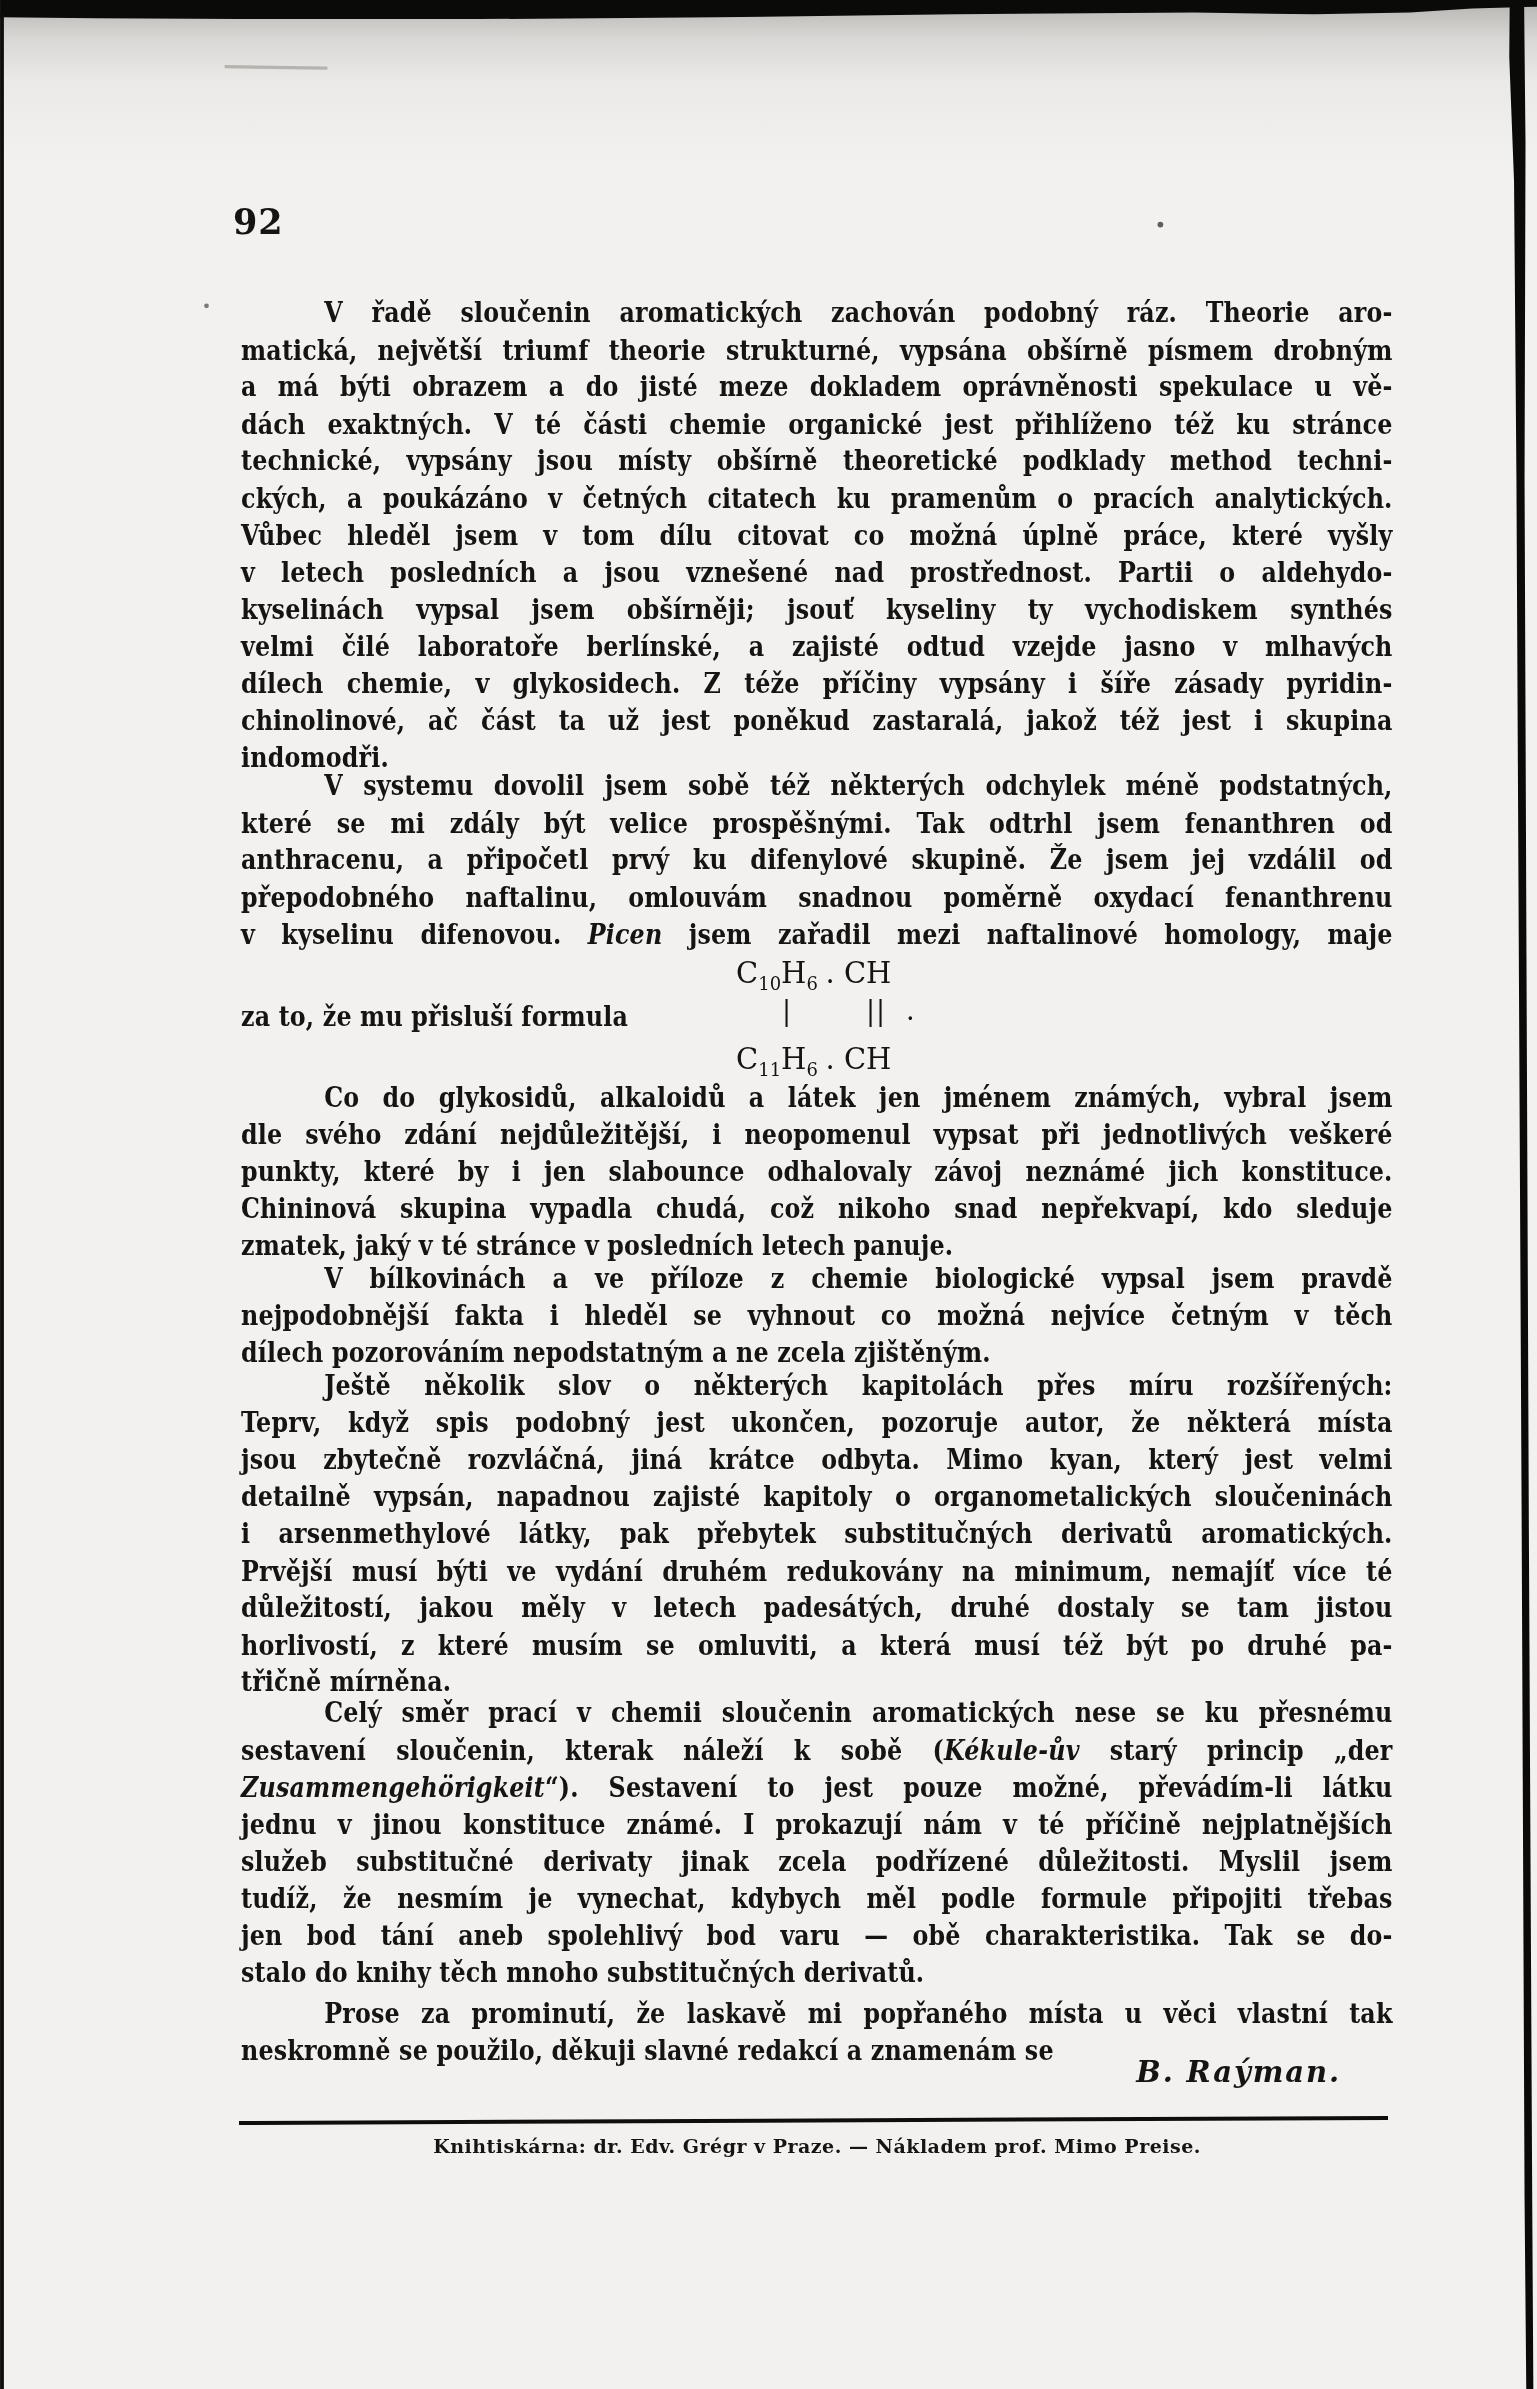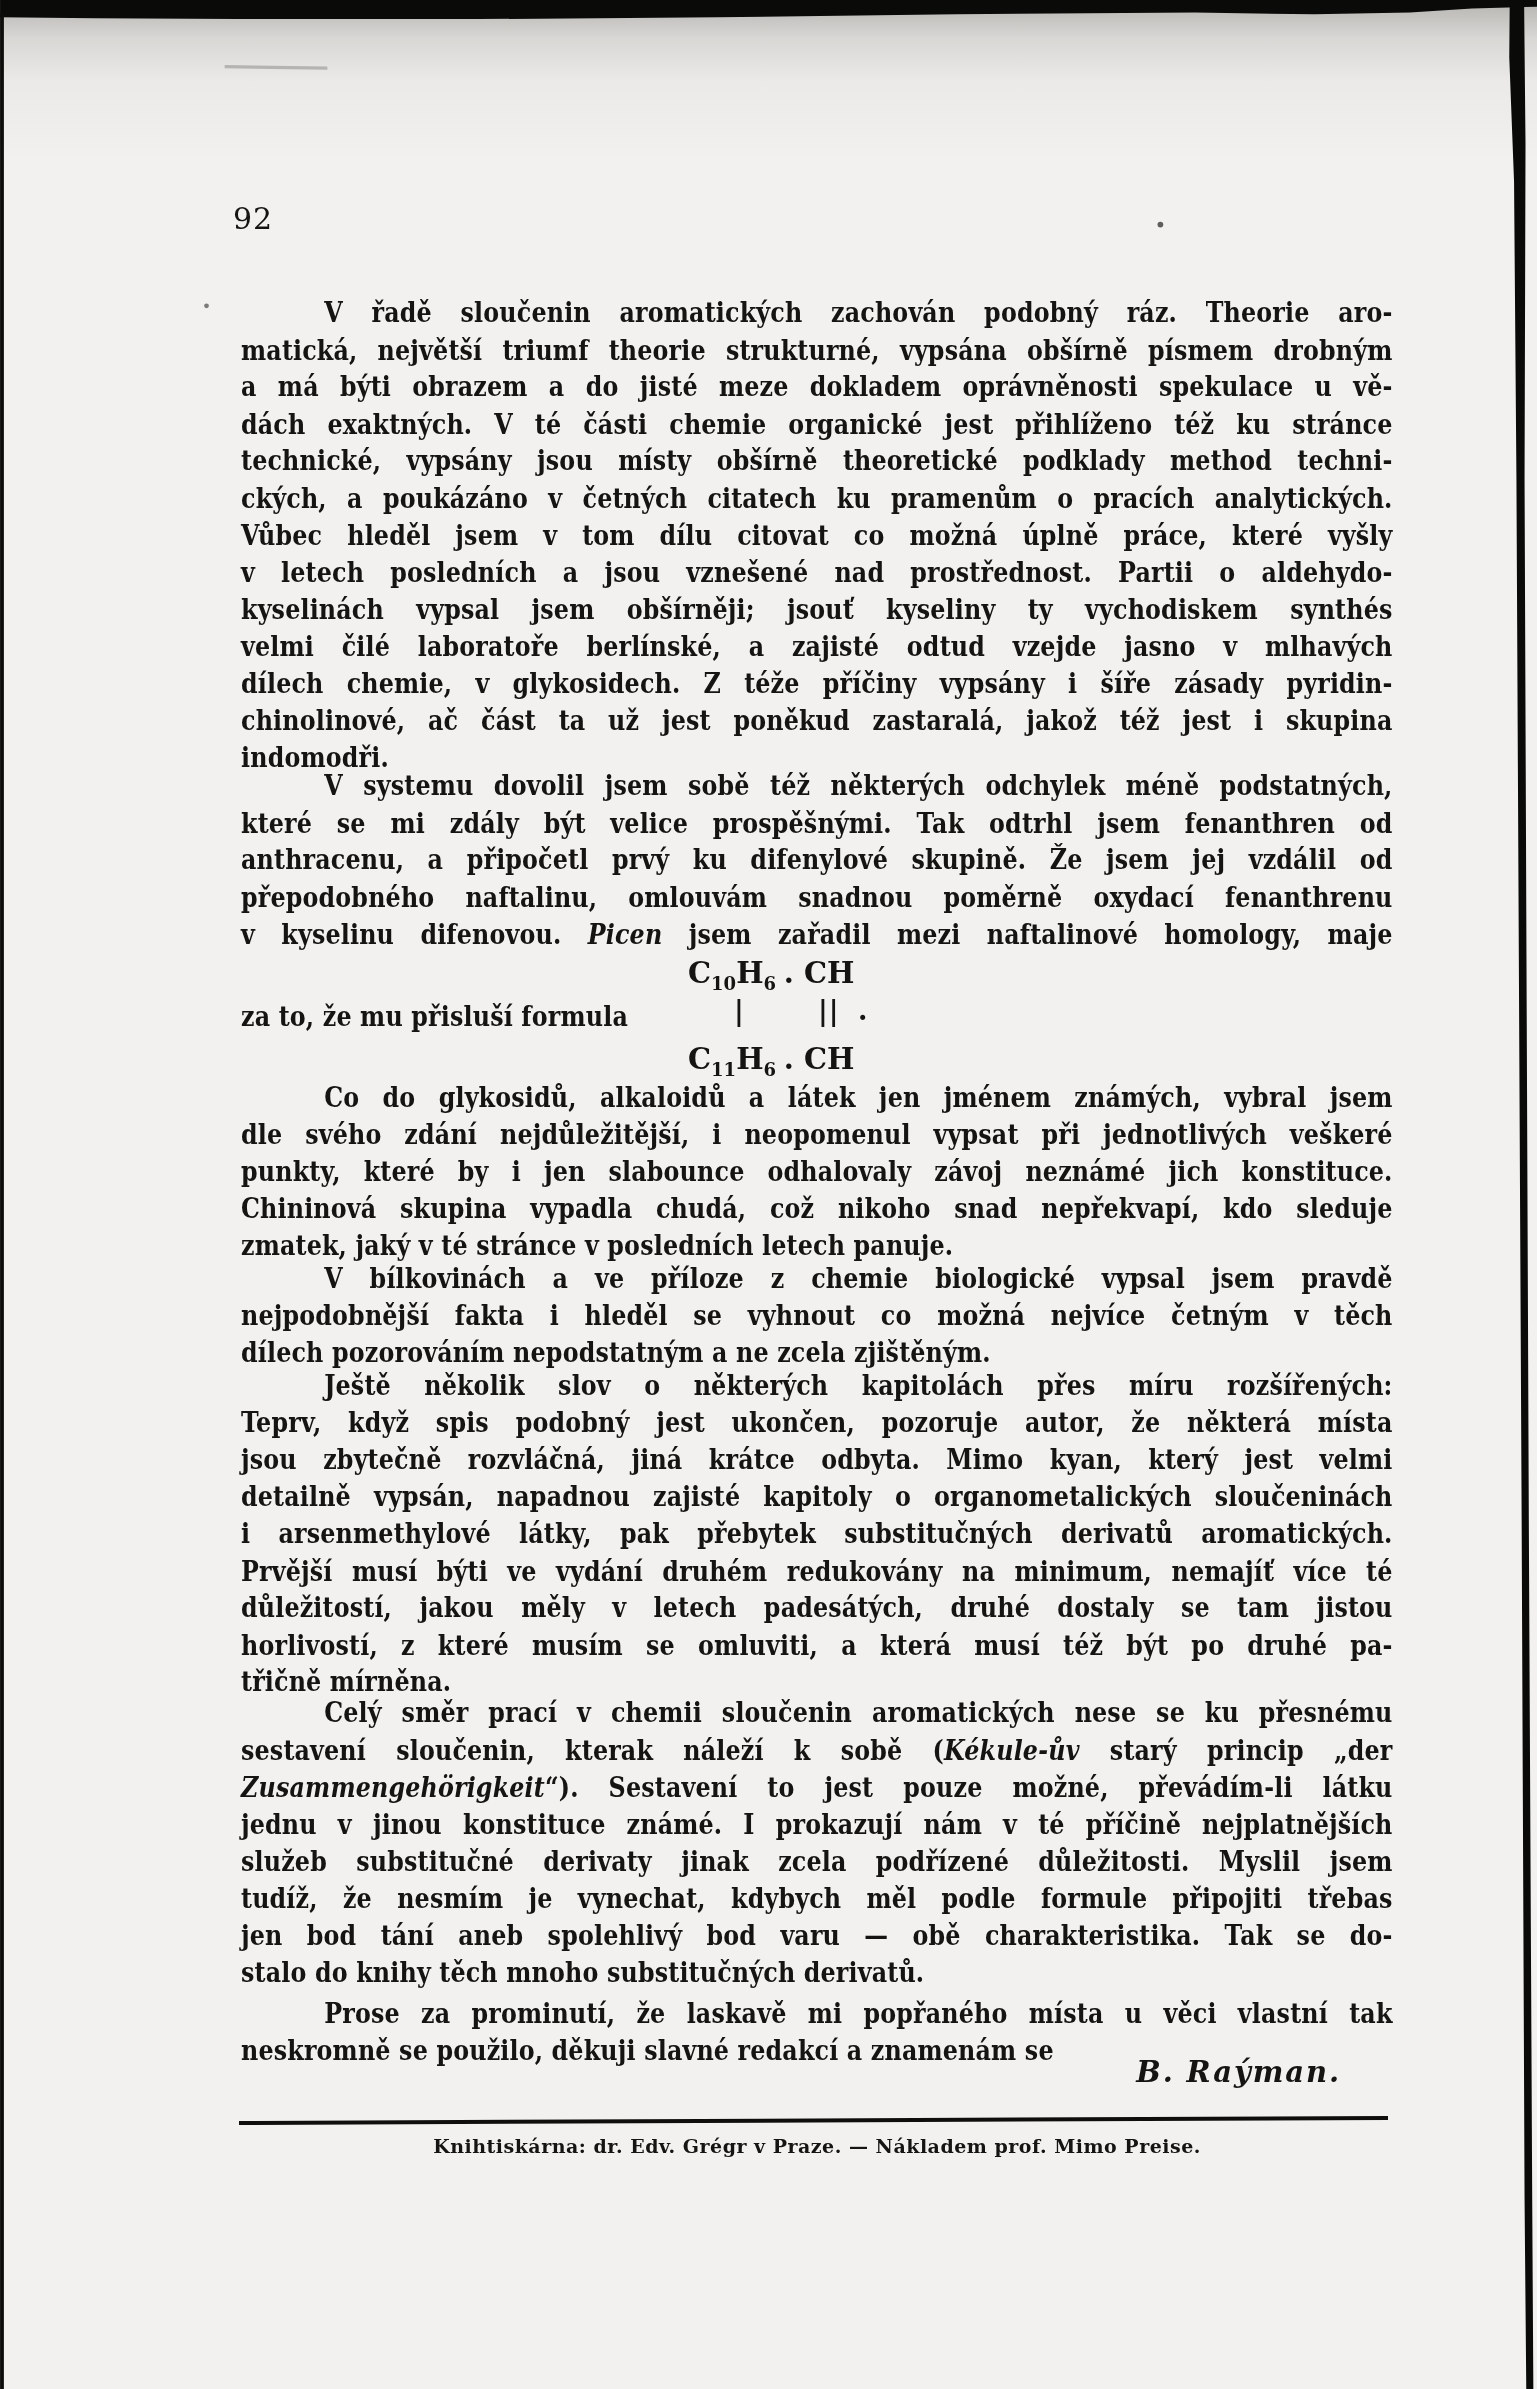--- a/index.html
+++ b/index.html
@@ -11,24 +11,24 @@
                rgba(190,188,184,.14) 81px, rgba(240,239,237,0) 162px);}
   
   #text-block{position:absolute;left:0;top:0;width:100%;height:100%;}
   .line{position:absolute;left:241px;width:1357px;height:37px;
         font-weight:700;font-size:28px;line-height:34px;letter-spacing:0.2px;
         transform:scaleX(0.8486);transform-origin:0 0;white-space:nowrap;}
   .line.j{white-space:normal;text-align:justify;text-align-last:justify;}
   .line.ind{text-indent:98px;}
   .it{font-style:italic;}
   
-  .pagenum{position:absolute;left:233px;top:201px;font-weight:400;font-size:30px;letter-spacing:1px;}
+  .pagenum{position:absolute;left:233px;top:201px;font-weight:700;font-size:35px;letter-spacing:1px;}
   
-  .formula{position:absolute;left:688px;top:958px;width:268px;height:115px;
-           font-weight:700;font-size:29px;}
+  .formula{position:absolute;left:736px;top:958px;width:268px;height:115px;
+           font-weight:400;font-size:29px;}
   .f-row{position:absolute;left:0;height:34px;line-height:31px;}
   .f-r1{top:0;}
   .f-r2{top:37px;width:220px;}
   .f-r3{top:73px;margin-top:13px;}
   .fsub{font-size:18px;vertical-align:-6.7px;line-height:0;}
   .frest{margin-left:7.6px;}
   .bond{position:absolute;top:0;font-size:27px;}
   .b1{left:46px;}
   .b2{left:130px;letter-spacing:1px;}
   .b3{left:170px;}

